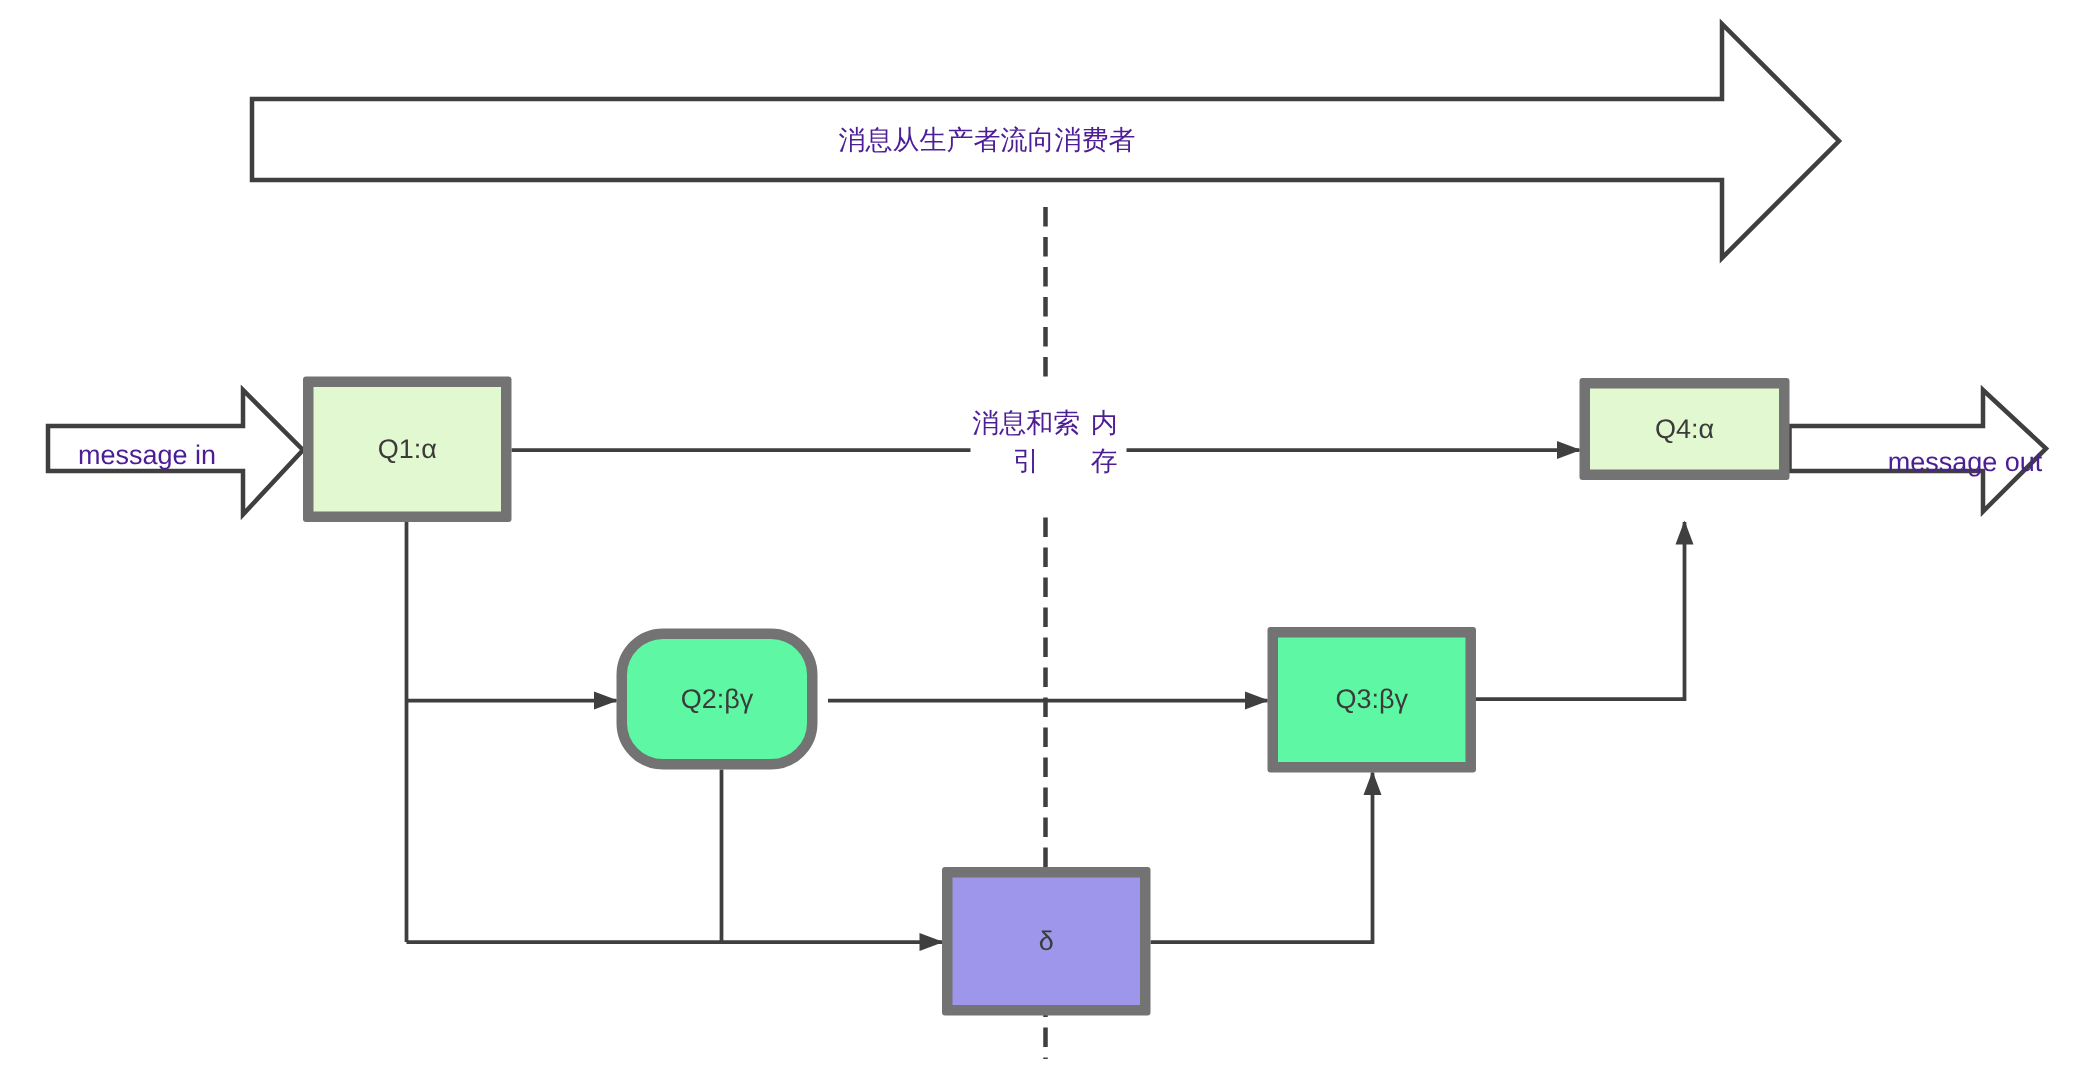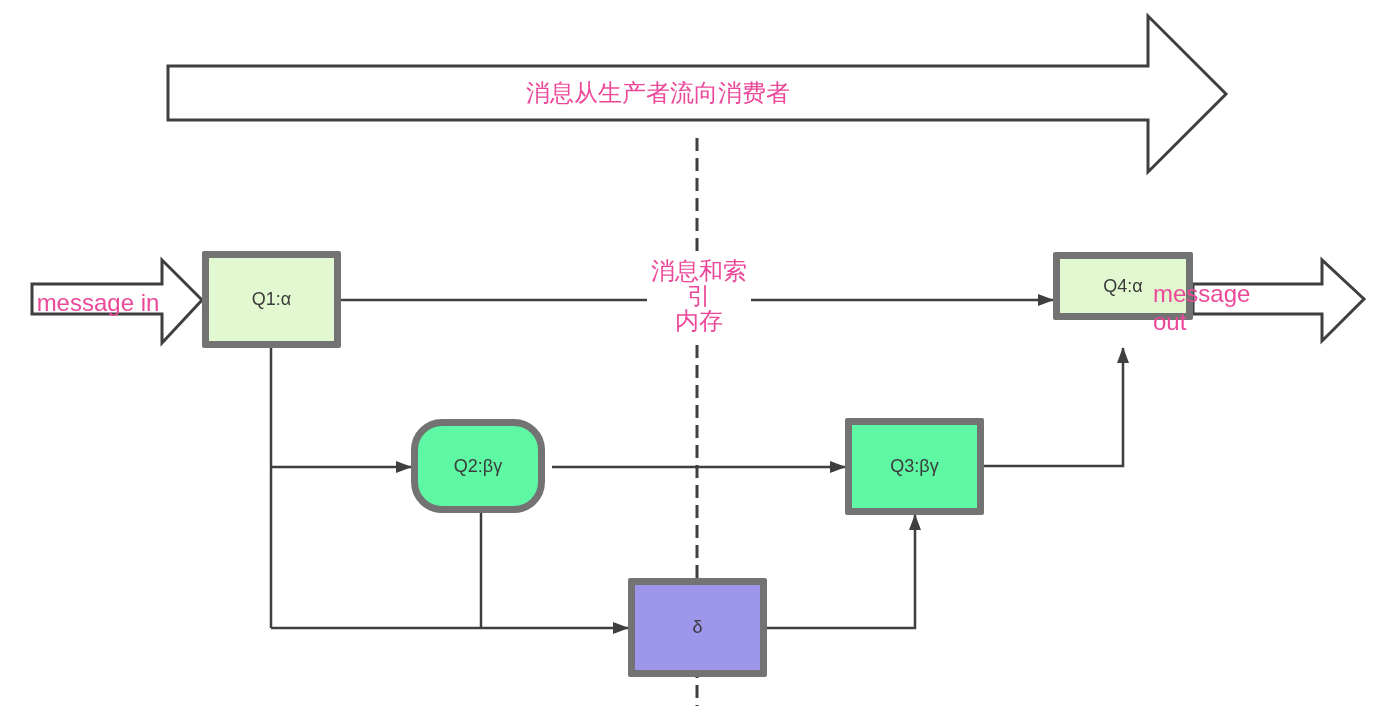--- a/index.html
+++ b/index.html
@@ -23,30 +23,30 @@
     display:flex;align-items:center;justify-content:center;
     font-size:18px;color:#3b3b3b;
     box-sizing:border-box;
   }
   .node-q1{left:202px;top:251px;width:139px;height:97px;}
   .node-q2{left:411px;top:419px;width:134px;height:94px;border-radius:31px;}
   .node-q3{left:845px;top:418px;width:139px;height:97px;justify-content:center;}
   .node-q4{left:1053px;top:252px;width:140px;height:68px;}
   .node-delta{left:628px;top:578px;width:139px;height:99px;}
   .lbl{
-    position:absolute;color:#ec4899;font-size:24px;
+    position:absolute;color:#4c1d95;font-size:18px;
     display:flex;align-items:center;justify-content:center;
   }
   .top-arrow-label{left:168px;top:66px;width:980px;height:54px;}
   .msg-in-label{left:34px;top:284px;width:128px;height:38px;}
-  .msg-out-label{left:1153px;top:284px;width:132px;height:48px;}
+  .msg-out-label{left:1244px;top:284px;width:132px;height:48px;}
   .divider-label{
     left:647px;top:269px;width:104px;height:52px;
     background:#ffffff;text-align:center;
-    flex-direction:column;line-height:25px;
+    line-height:25px;
   }
 </style>
 </head>
 <body>
 
 <div class="canvas">
 
   <svg class="layer" width="1393" height="720" viewBox="0 0 1393 720">
     <defs>
       <marker id="ah" markerUnits="userSpaceOnUse" markerWidth="18" markerHeight="14" refX="16" refY="7" orient="auto">

